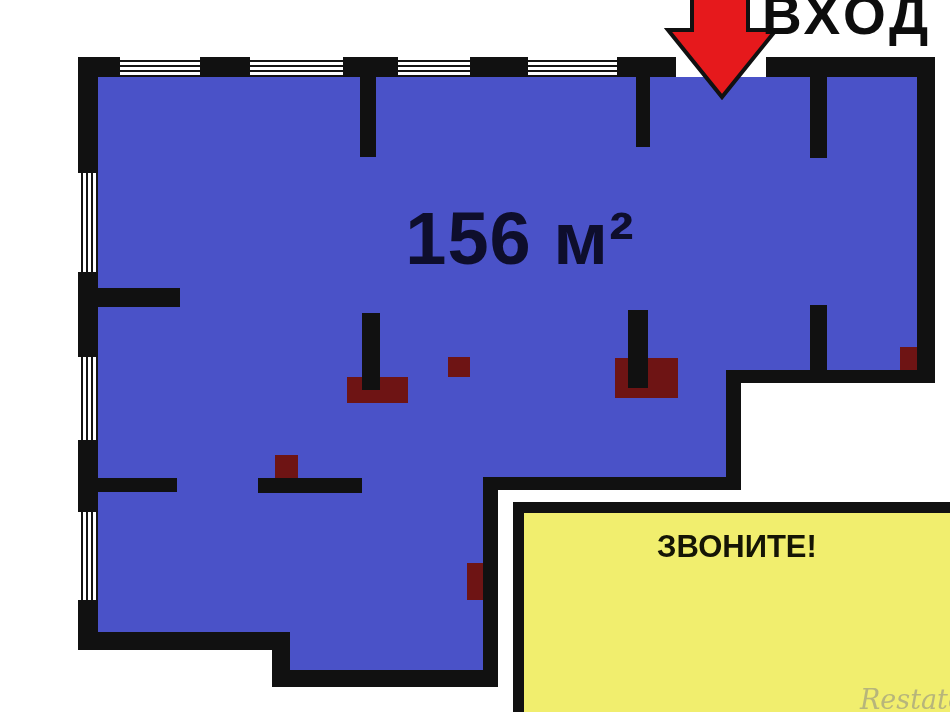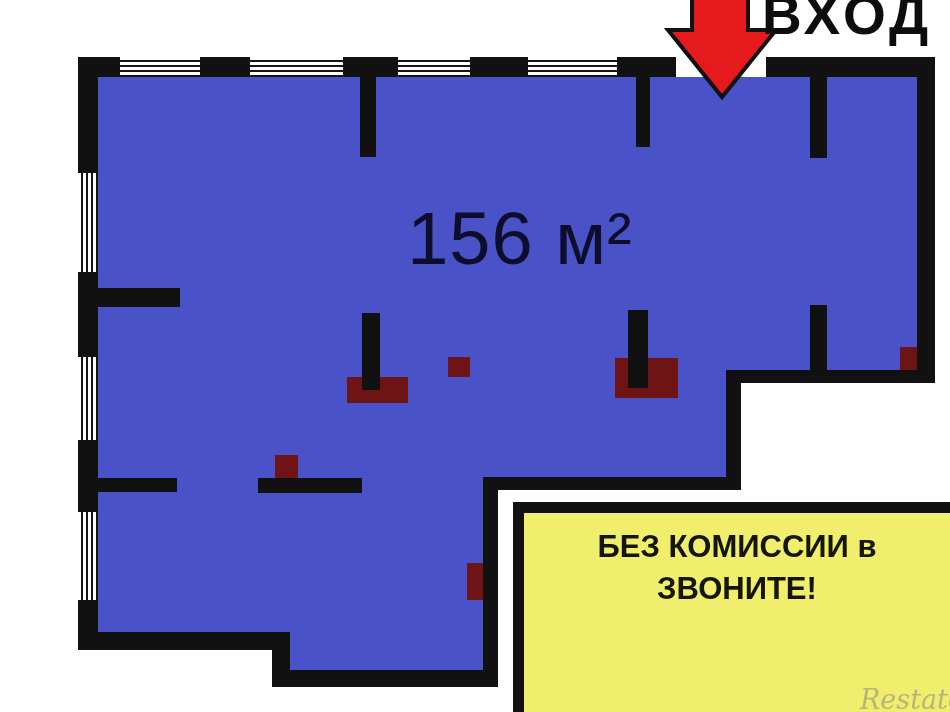--- a/index.html
+++ b/index.html
@@ -24,21 +24,21 @@
   .win-left{
     position:absolute;left:78px;width:20px;
     background:repeating-linear-gradient(to right,#ffffff 0 3px,#141414 3px 5px);
   }
   .gap{position:absolute;background:#ffffff;}
   .wall{position:absolute;background:var(--wall-black,#111111);}
   .fixture{position:absolute;background:var(--fixture-red,#6e1414);}
   
   .area-label{
     position:absolute;left:320px;top:196px;width:400px;
-    text-align:center;font-size:74px;font-weight:normal;color:#0e0e2c;
+    text-align:center;font-size:74px;font-weight:bold;color:#0e0e2c;
     letter-spacing:1px;white-space:nowrap;
   }
   
   .info-box{
     position:absolute;left:513px;top:502px;width:470px;height:230px;
     background:var(--note-yellow,#f1ee6e);
     border:11px solid var(--wall-black,#111111);
     box-sizing:border-box;
   }
   .info-text{
@@ -93,20 +93,19 @@
   <div class="area-label">156 м²</div>
 
   <svg class="arrow-svg" viewBox="0 0 950 712">
     <polygon points="692,-8 748,-8 748,30 776,30 722,97 668,30 692,30" fill="#e6191c" stroke="#111111" stroke-width="4" stroke-linejoin="miter"></polygon>
   </svg>
 
   <div class="entrance-label">ВХОД</div>
 
   <div class="info-box">
     <div class="info-text">
-      <div>БЕЗ КОМИССИИ в</div>
       <div>ЗВОНИТЕ!</div>
     </div>
   </div>
 
   <div class="watermark">Restate</div>
 
 </div>
 
 </body></html>

